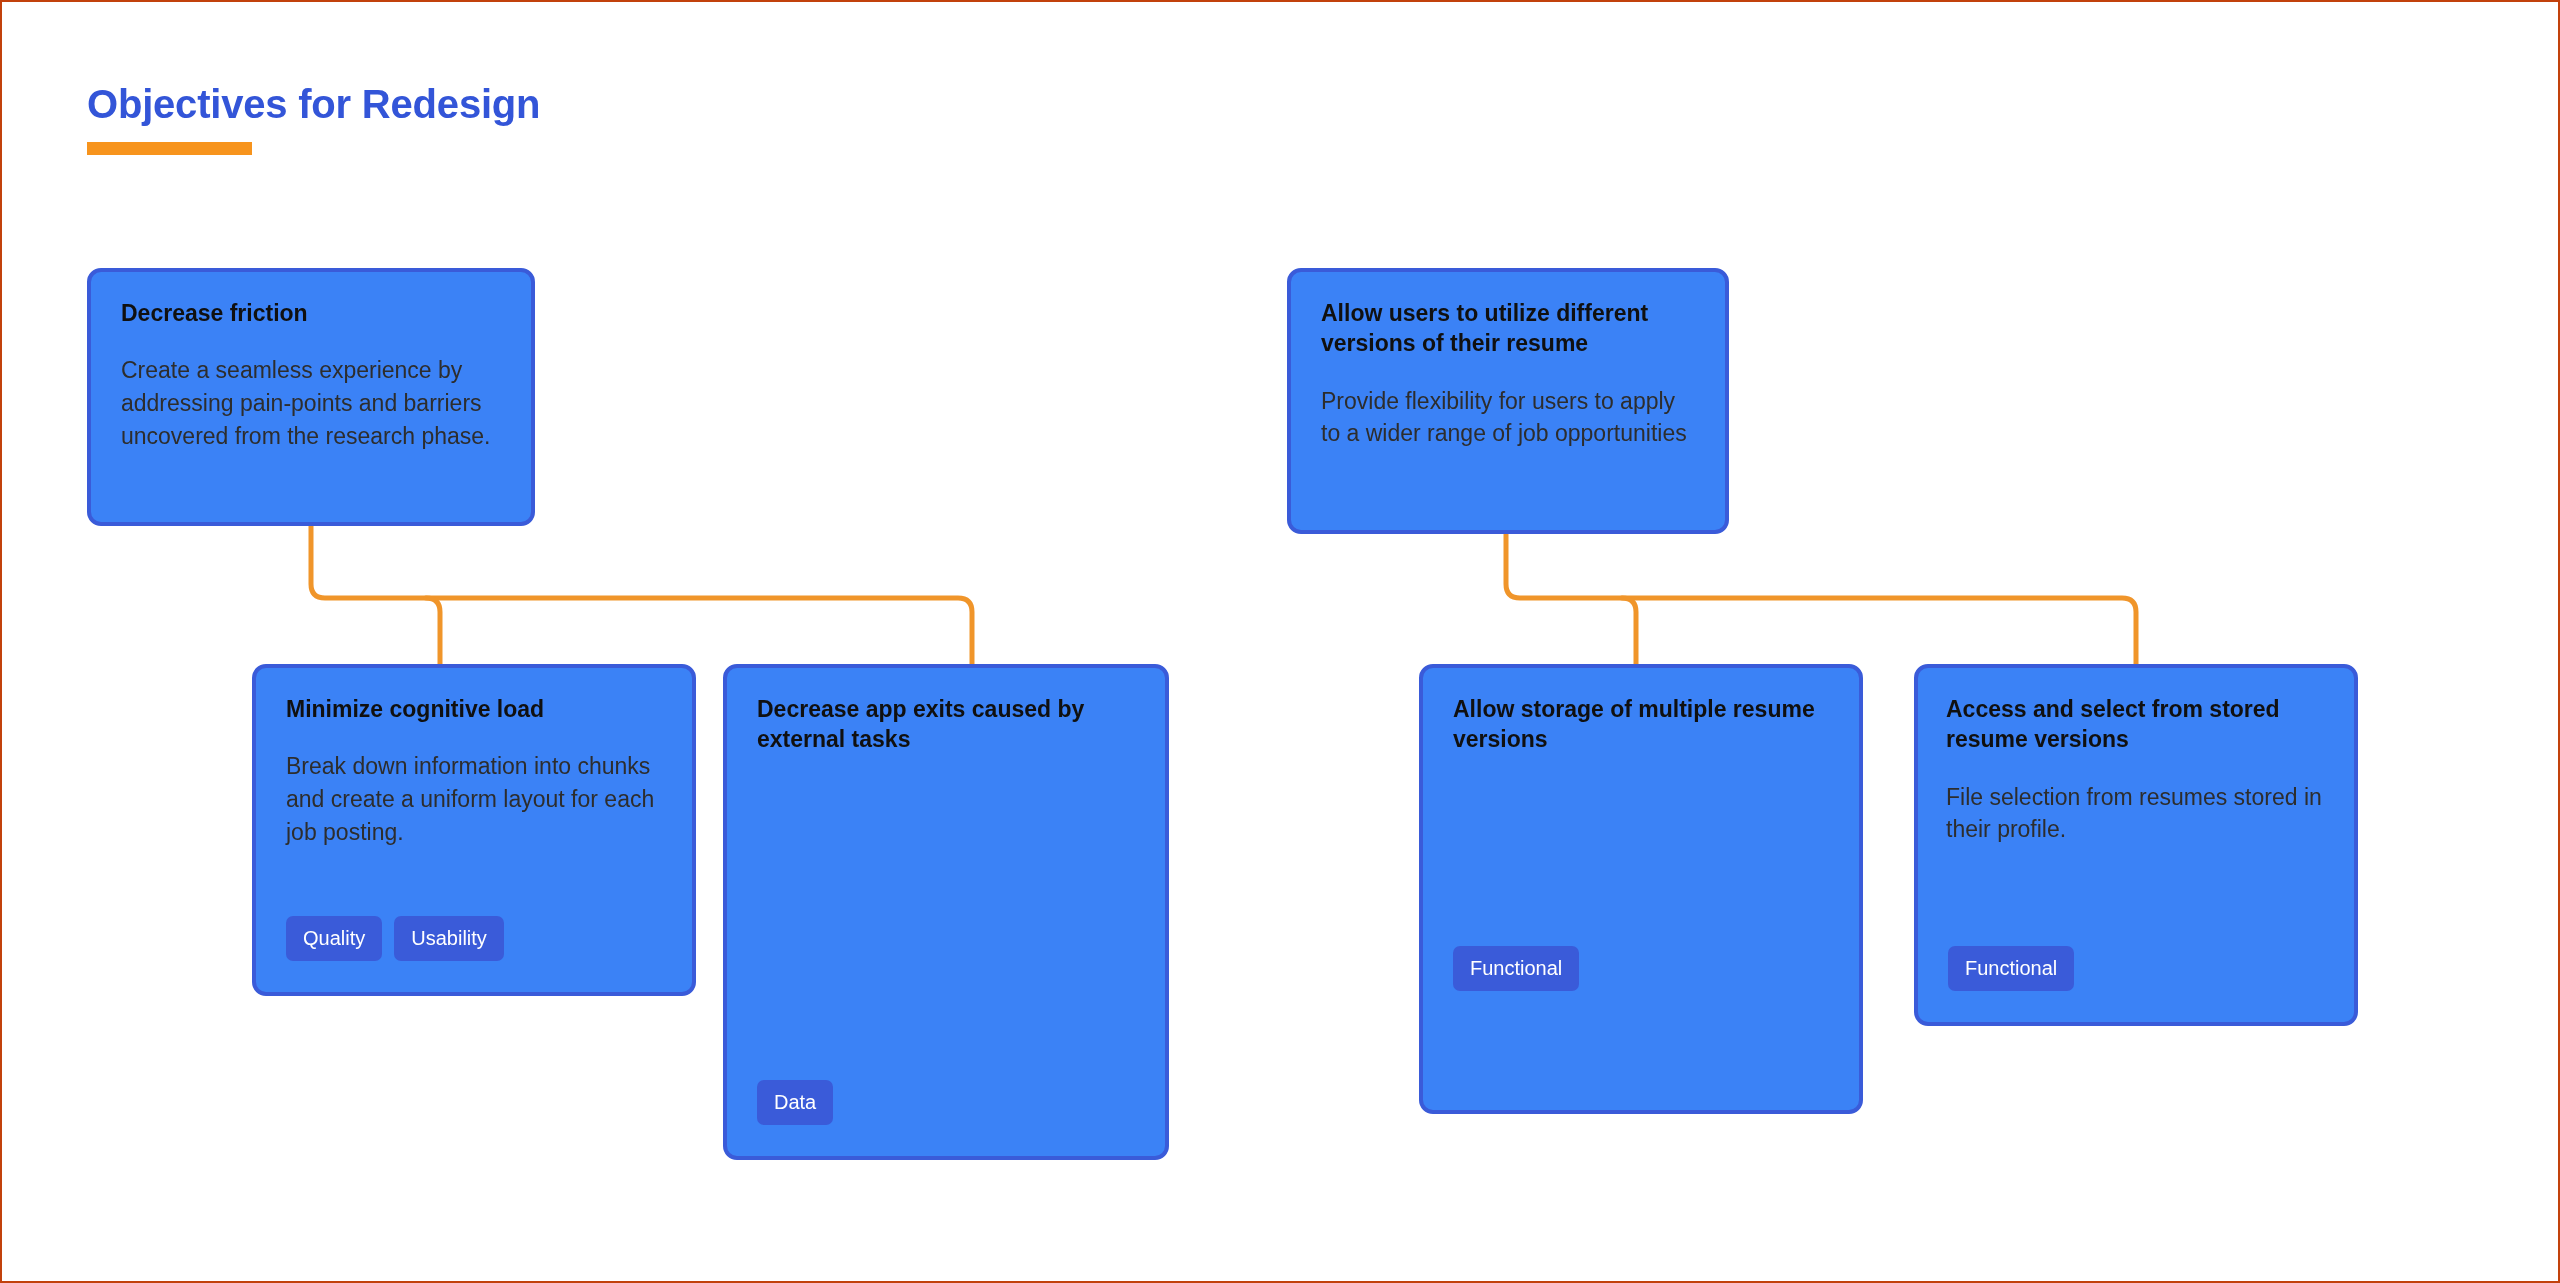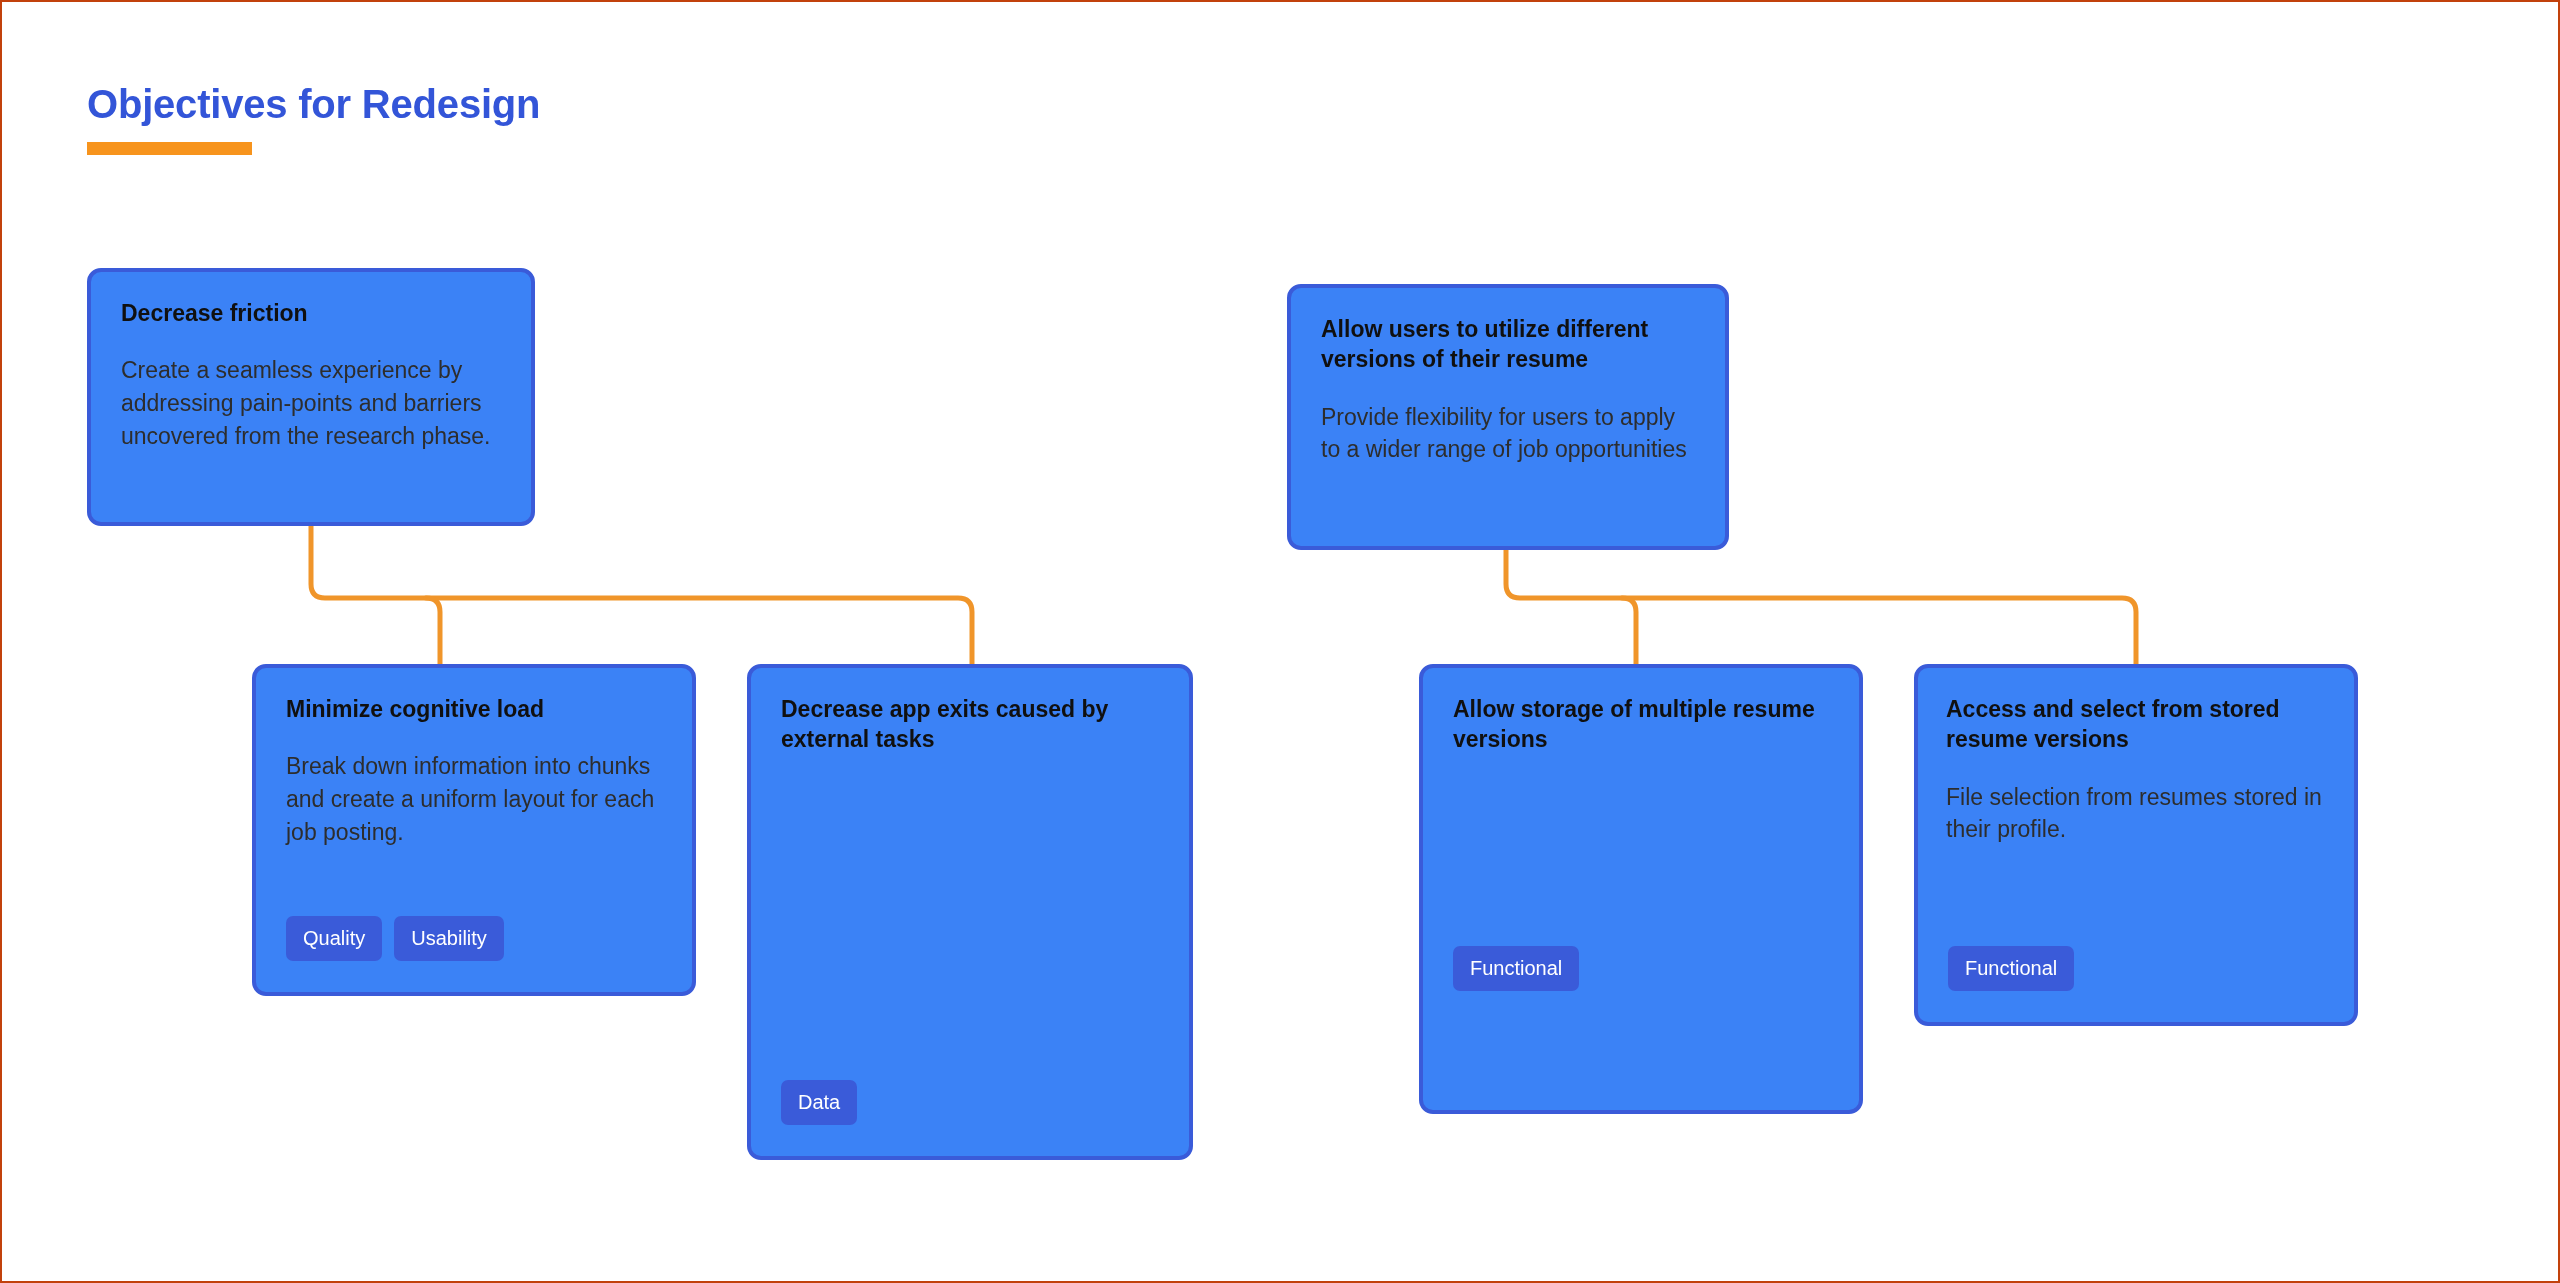--- a/index.html
+++ b/index.html
@@ -90,24 +90,24 @@
     color: #ffffff;
     font-size: 20px;
     line-height: 1;
     padding: 12px 17px 13px 17px;
     border-radius: 7px;
     white-space: nowrap;
   }
 
   
   #card-decrease-friction { left: 85px;   top: 266px; width: 448px;  height: 258px; }
-  #card-allow-versions    { left: 1285px; top: 282px; width: 442px;  height: 266px; }
+  #card-allow-versions    { left: 1285px; top: 266px; width: 442px;  height: 266px; }
 
   #card-cognitive-load    { left: 250px;  top: 662px; width: 444px;  height: 332px; }
-  #card-app-exits         { left: 745px;  top: 662px; width: 446px;  height: 496px; }
+  #card-app-exits         { left: 721px;  top: 662px; width: 446px;  height: 496px; }
   #card-storage-versions   { left: 1417px; top: 662px; width: 444px;  height: 450px; }
   #card-access-select     { left: 1912px; top: 662px; width: 444px;  height: 362px; padding-left: 28px; }
 
   #card-cognitive-load .tag-row    { top: 248px; }
   #card-app-exits .tag-row         { top: 412px; text-align: center; }
   #card-storage-versions .tag-row  { top: 278px; }
   #card-access-select .tag-row     { top: 278px; }
 </style>
 </head>
 <body>

